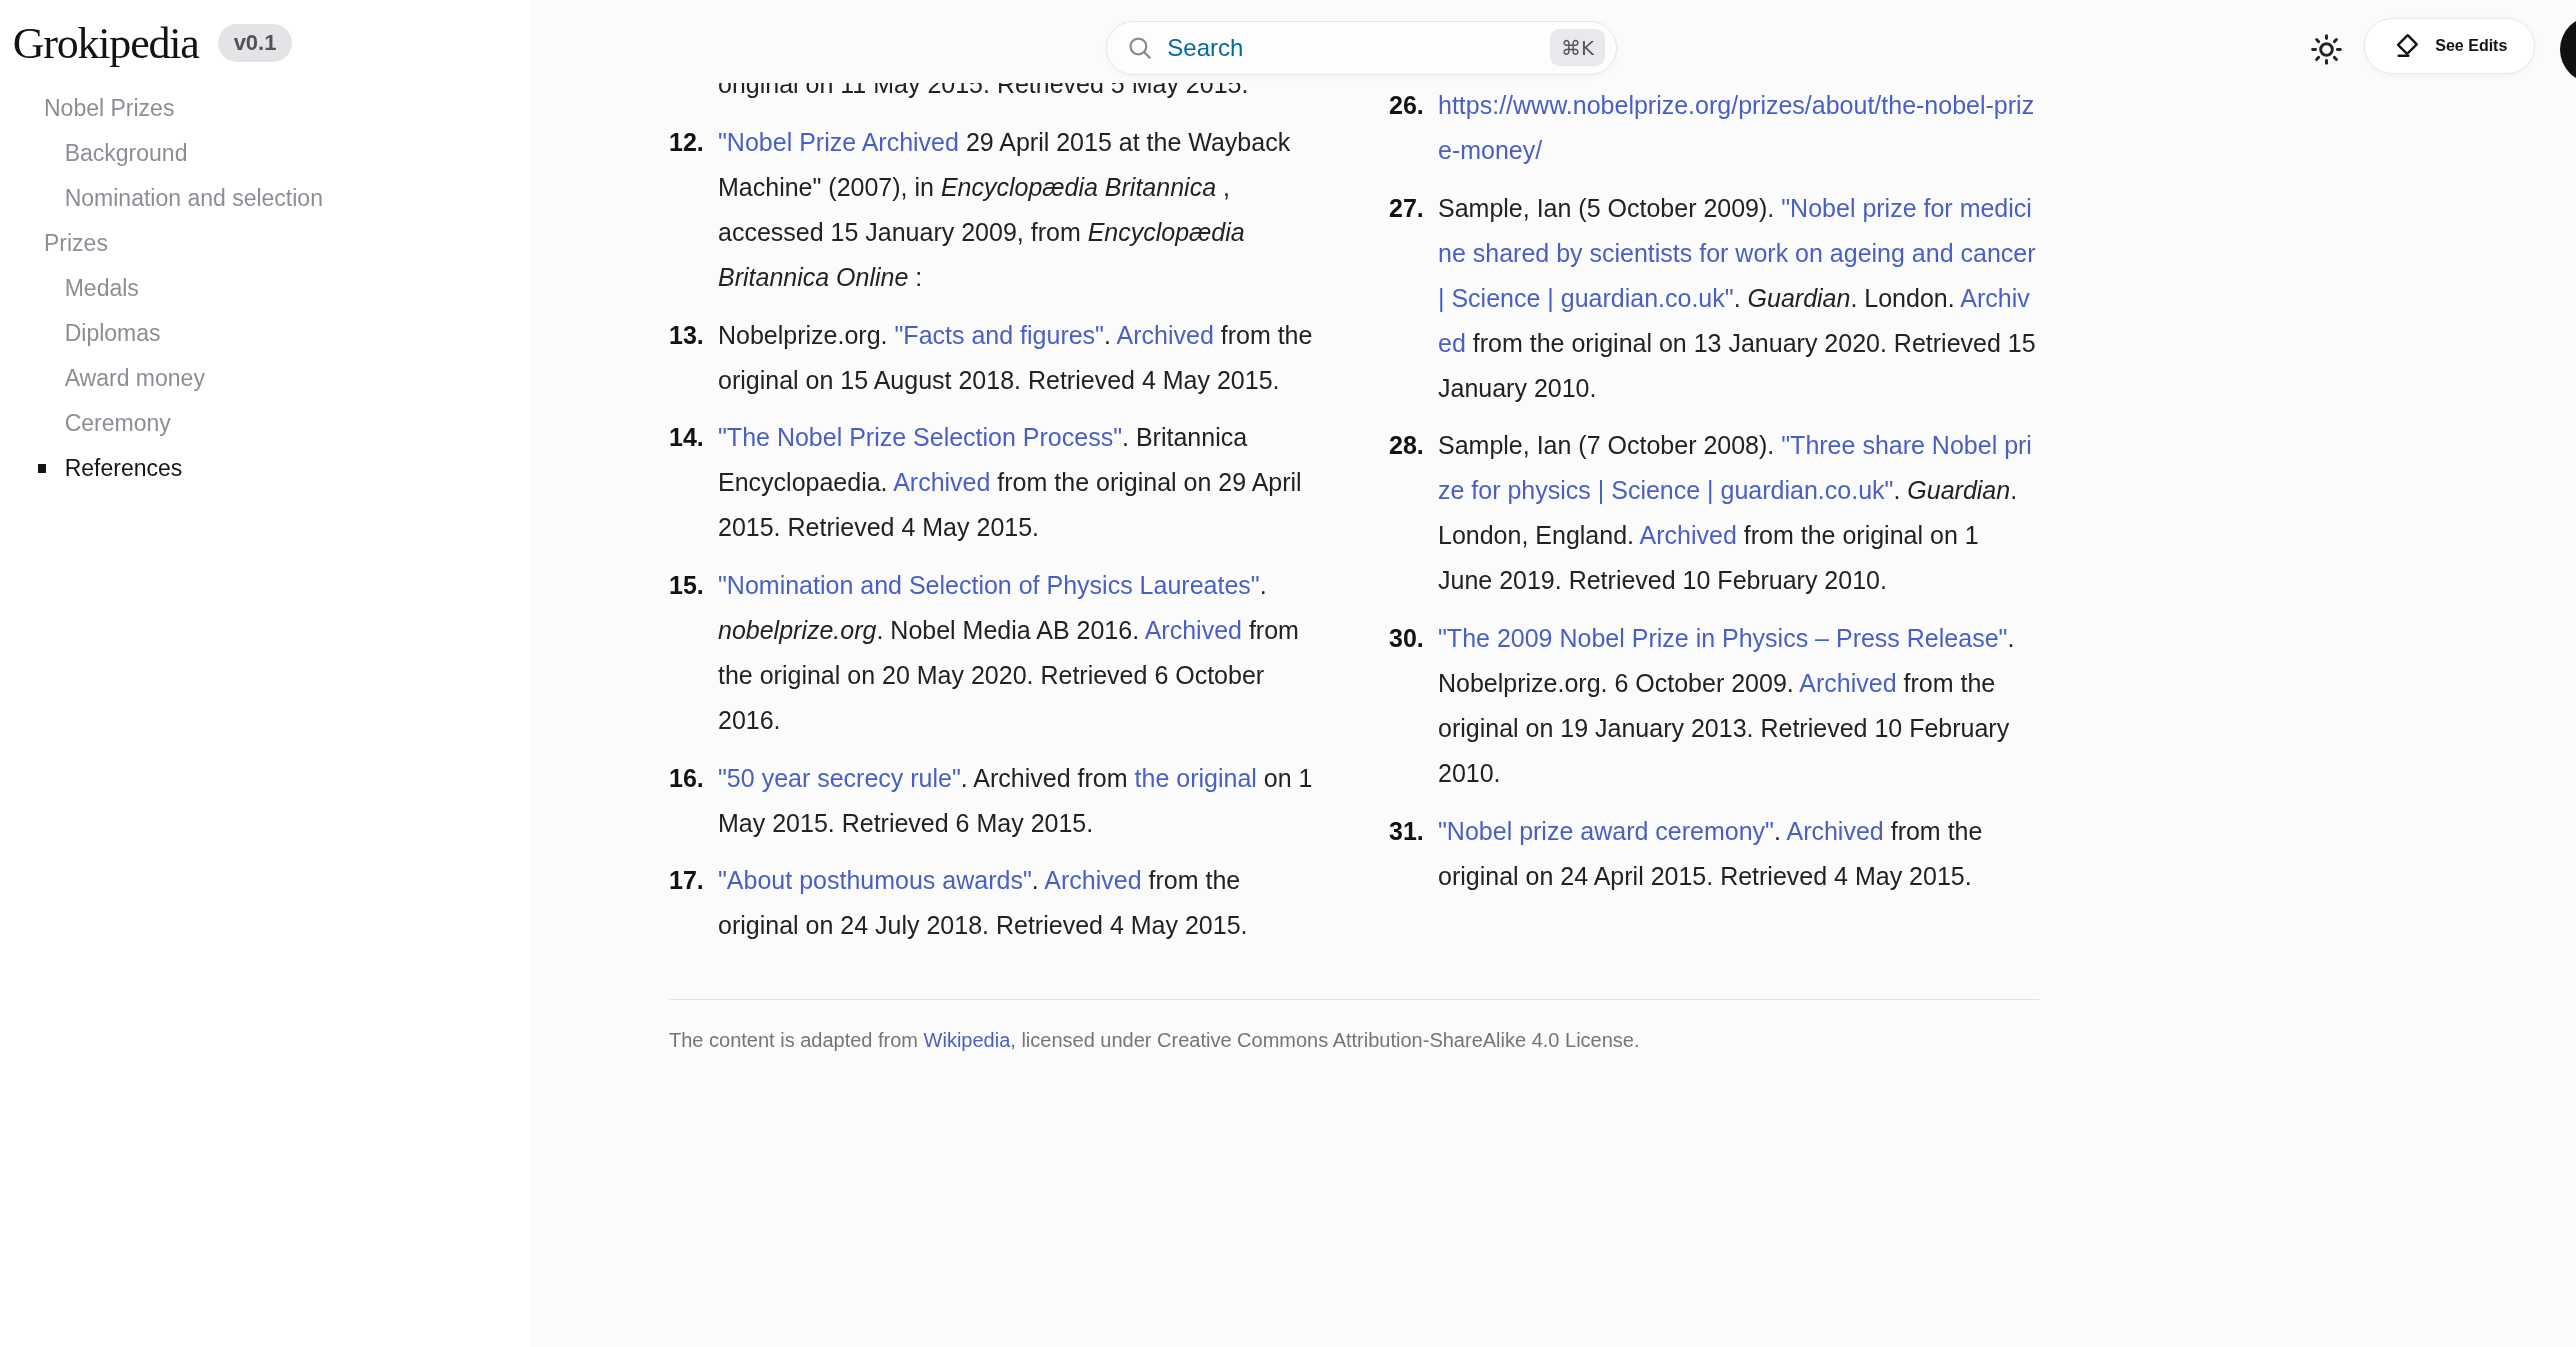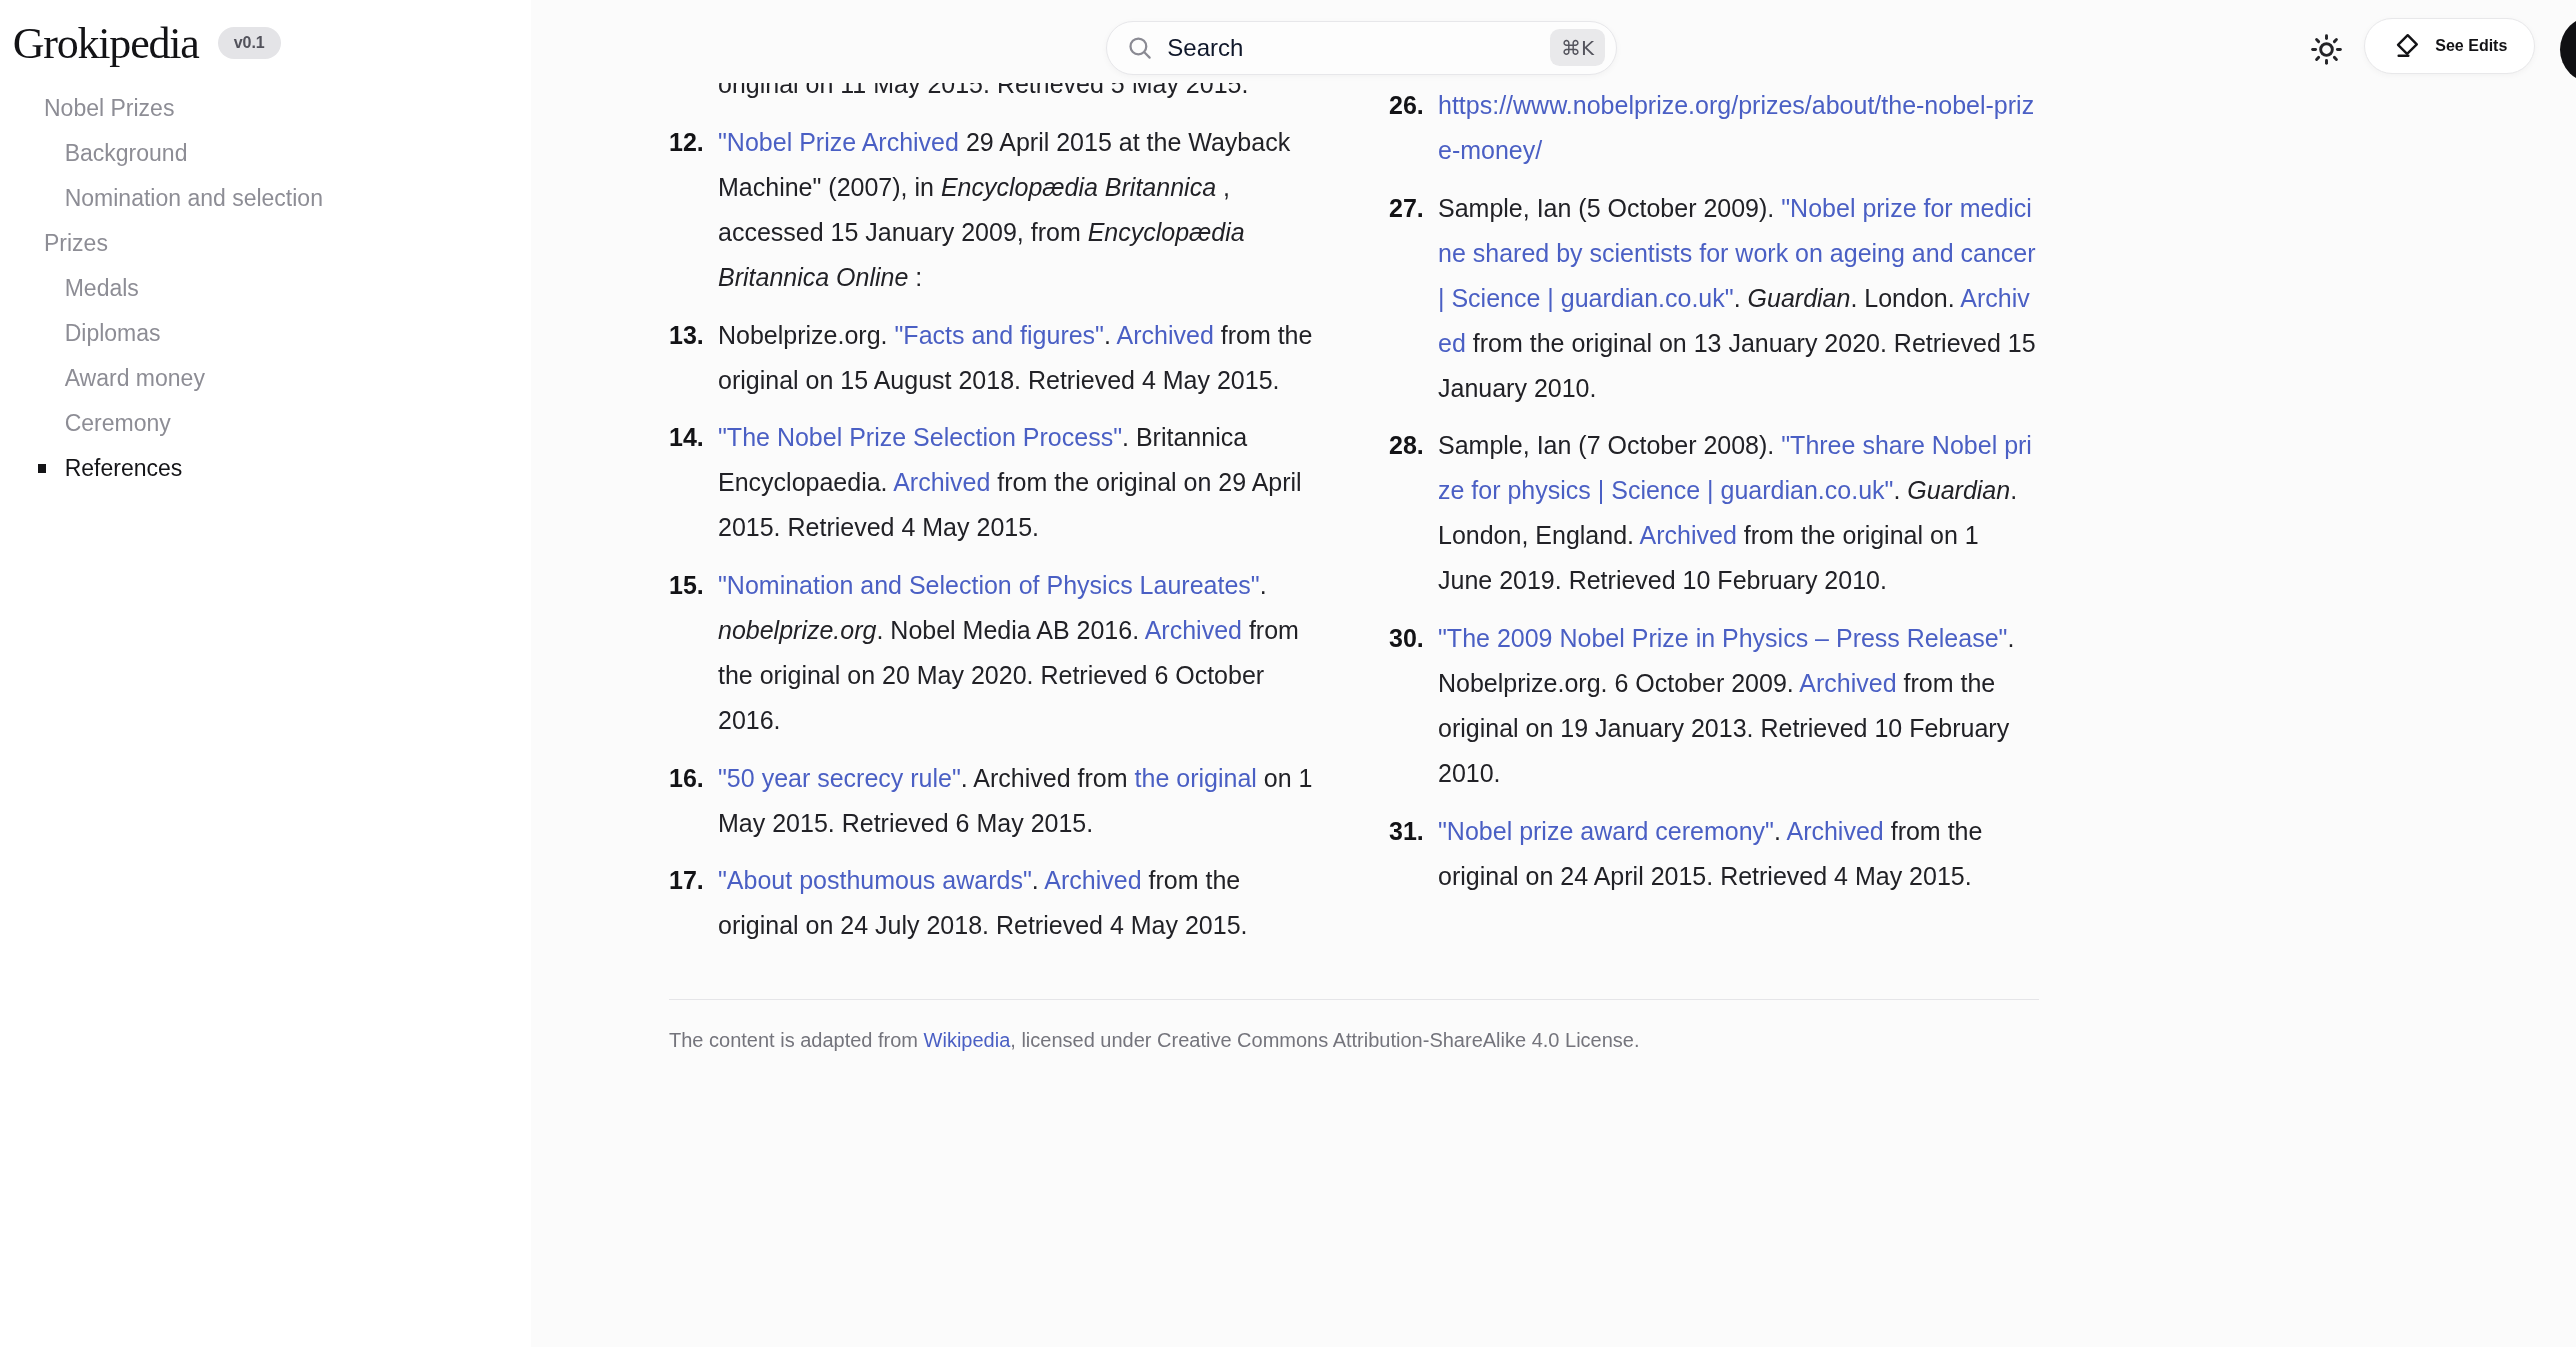--- a/index.html
+++ b/index.html
@@ -6,32 +6,32 @@
   html,body{margin:0;padding:0;}
   body{
     width:2576px;height:1348px;position:relative;overflow:hidden;
     background:#fbfbfb;color:#212126;
     font-family:"Liberation Sans","DejaVu Sans",sans-serif;
   }
   
   .sidebar-panel{position:absolute;left:0;top:0;width:531px;height:1348px;background:#ffffff;}
   .brand{position:absolute;left:12.7px;top:17.5px;display:flex;align-items:center;gap:19px;}
   .brand-name{font-family:"Liberation Serif","DejaVu Serif",serif;font-size:44px;color:#131316;letter-spacing:-1.2px;}
-  .version-badge{background:#e4e4e7;color:#52525b;font-size:16px;font-weight:700;padding:8px 16px;border-radius:795px;line-height:1;}
+  .version-badge{background:#e4e4e7;color:#52525b;font-size:22px;font-weight:700;padding:8px 16px;border-radius:795px;line-height:1;}
   .toc{position:absolute;left:44px;top:86px;list-style:none;margin:0;padding:0;font-size:23px;color:#8d8d95;}
   .toc li{height:45px;display:flex;align-items:center;cursor:pointer;position:relative;}
   .toc li.lvl1{padding-left:20.7px;text-align:center;}
   .toc li.active{color:#141417;font-weight:500;}
   .active-bullet{position:absolute;left:-6.4px;width:8.8px;height:8.8px;background:#141417;}
   
   .search-bar{position:absolute;left:1106px;top:20.7px;width:511px;height:54px;background:#fdfdfd;
     border:1.6px solid #e7e7ea;border-radius:795px;box-sizing:border-box;display:flex;align-items:center;
     padding:0 11px 0 19px;box-shadow:0 1.6px 6.4px rgba(0,0,0,0.04);cursor:text;}
   .search-icon{color:#8a8a93;margin-right:14.3px;display:flex;}
-  .search-placeholder{flex:1;color:#0f172a;font-size:24px;}
+  .search-placeholder{flex:1;color:#0369a1;font-size:24px;}
   .kbd-chip{background:#e9e9eb;color:#55555e;font-size:20px;padding:6.4px 11px;border-radius:9.5px;
     font-family:"DejaVu Sans",sans-serif;line-height:1.2;}
   .theme-toggle{position:absolute;left:2304px;top:27px;width:45px;height:45px;display:flex;
     align-items:center;justify-content:center;color:#232327;cursor:pointer;}
   .see-edits-btn{position:absolute;left:2364px;top:17.5px;height:56px;border-radius:795px;background:#ffffff;
     border:1.6px solid #e8e8ea;box-sizing:border-box;display:flex;align-items:center;gap:14.3px;padding:0 27px;
     font-size:16px;font-weight:600;color:#131316;cursor:pointer;box-shadow:0 1.6px 6.4px rgba(0,0,0,0.04);}
   .avatar{position:absolute;left:2560px;top:16px;width:67px;height:67px;border-radius:50%;background:#101013;cursor:pointer;}
   
   .content{position:absolute;left:669px;top:83px;width:1370px;height:1265px;overflow:hidden;}

